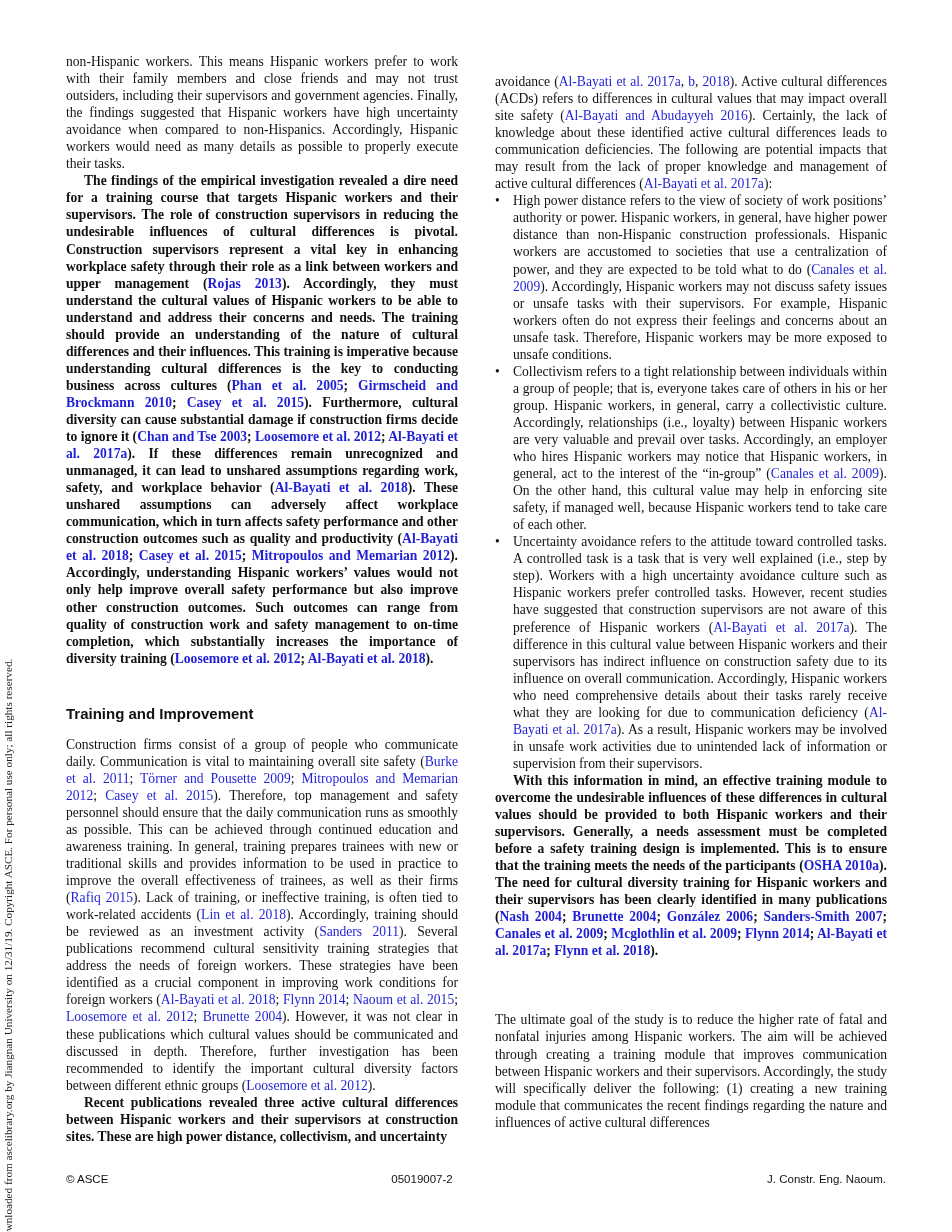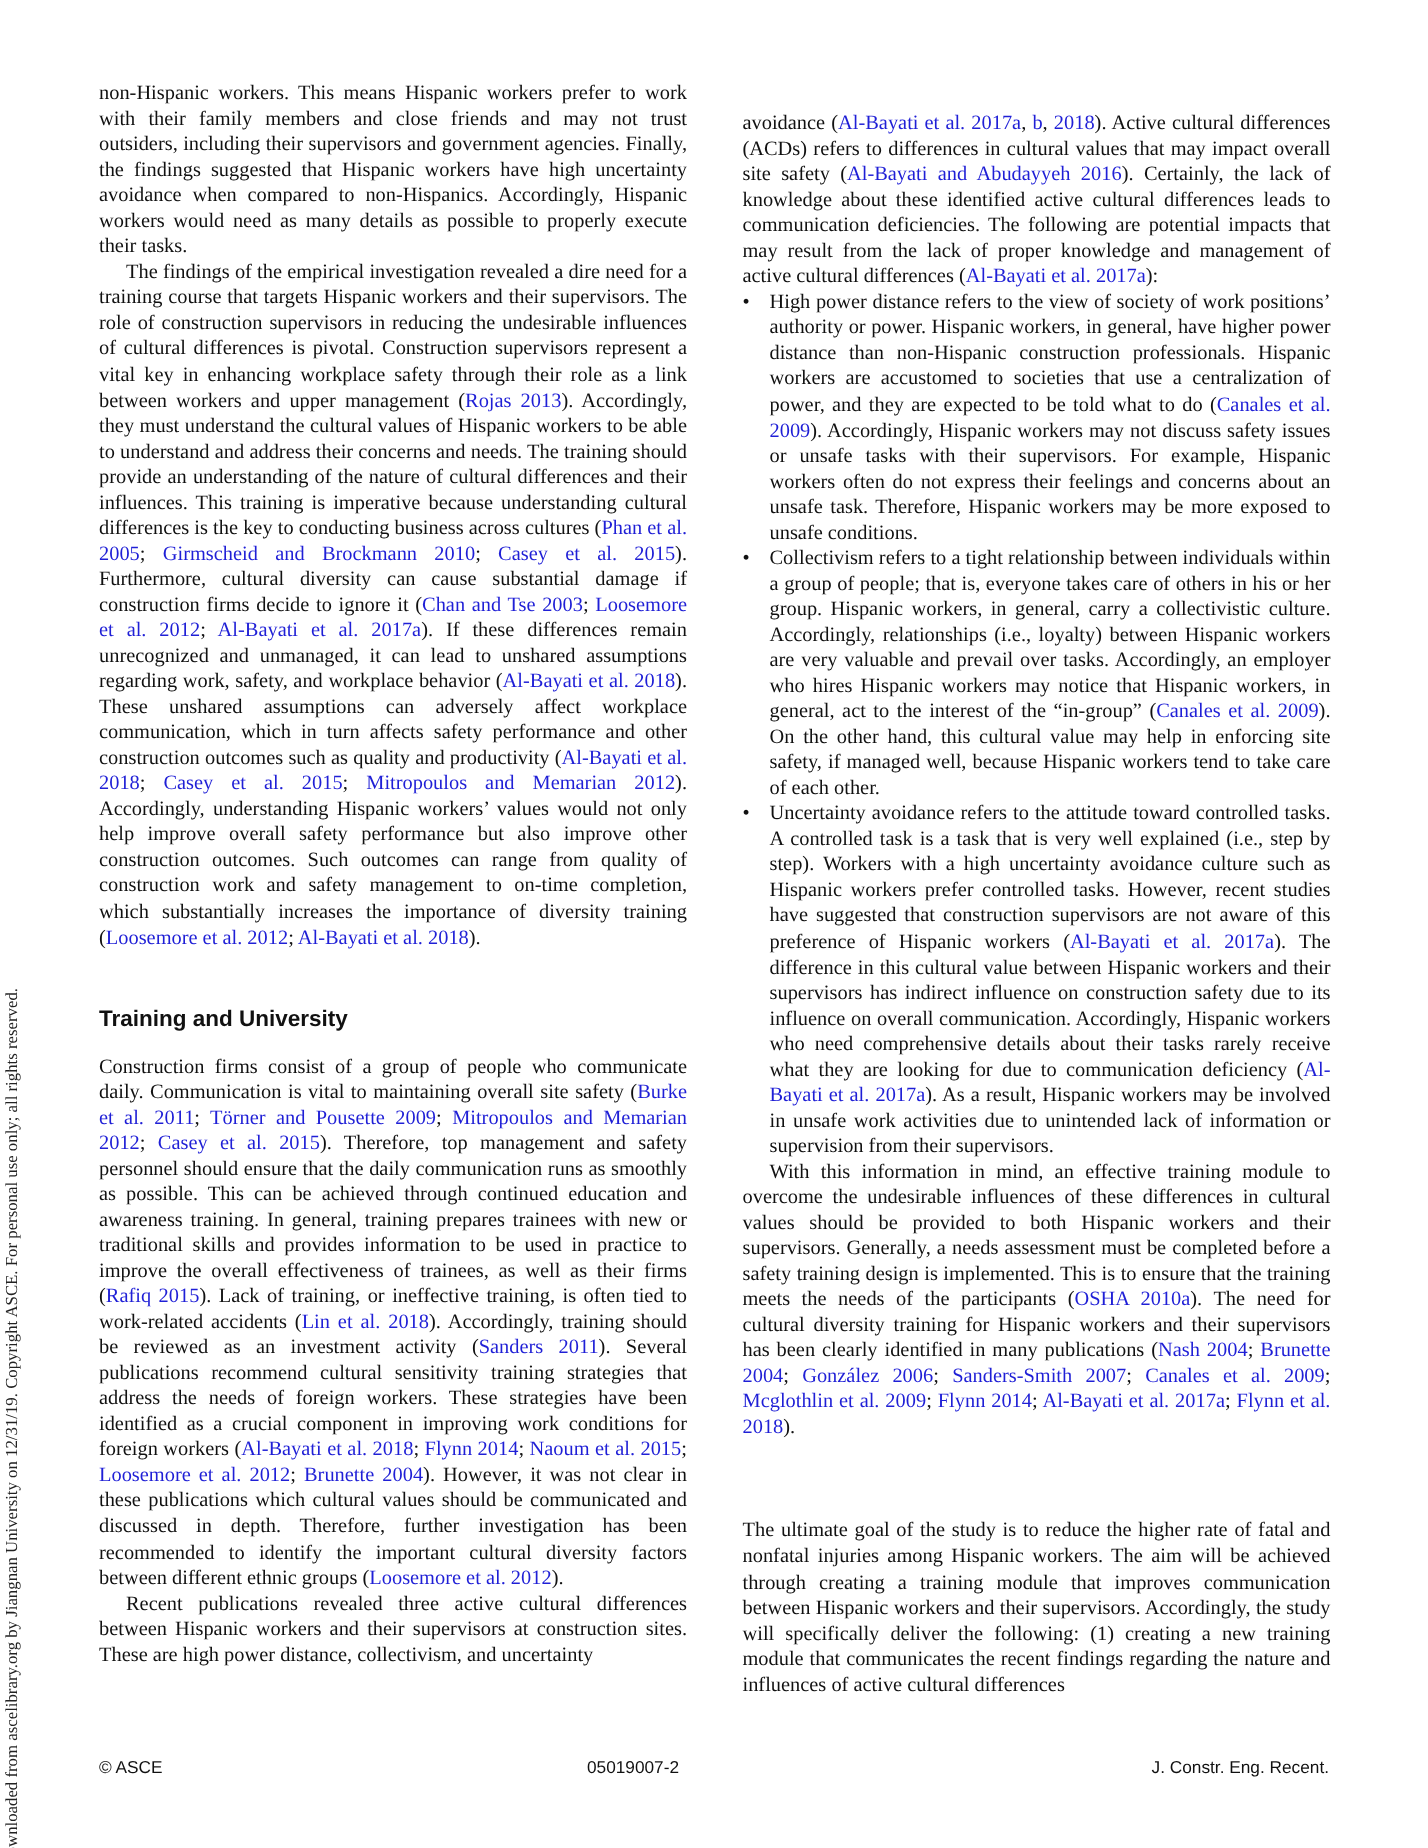--- a/index.html
+++ b/index.html
@@ -3,21 +3,21 @@
 <meta charset="utf-8">
 <style>
   html, body { margin: 0; padding: 0; background: #ffffff; }
   body { width: 952px; height: 1232px; position: relative; overflow: hidden;
          font-family: "Liberation Serif", serif; color: #111; }
   .col { position: absolute; top: 53px; width: 392px; font-size: 13.6px; line-height: 17.05px;
          text-align: justify; hyphens: none; }
   .col-left { left: 66px; }
   .col-right { left: 495px; margin-top: 20px; }
   .col p { margin: 0; }
-  .col p.indent { text-indent: 18px; }
+  .col p.indent { text-indent: 18px; font-weight: bold; }
   a.cite { color: #1f1fd6; text-decoration: none; }
   .heading { font-family: "Liberation Sans", sans-serif; font-weight: bold; font-size: 15px;
              margin: 0; text-align: left; }
   .bullets { list-style: none; margin: 0; padding: 0 0 0 18px; }
   .bullets li { position: relative; }
   .bullets li .bullet { position: absolute; left: -18px; top: 0; width: 18px; }
   .sidebar { position: absolute; left: 2px; top: 1245px; transform-origin: 0 0;
              transform: rotate(-90deg); white-space: nowrap; font-size: 11.2px; color: #222;
              font-family: "Liberation Serif", serif; width: 960px; }
   .footer { position: absolute; top: 1173px; font-family: "Liberation Sans", sans-serif;
@@ -30,35 +30,35 @@
 </style>
 </head>
 <body>
 
 <div class="sidebar">Downloaded from ascelibrary.org by Jiangnan University on 12/31/19. Copyright ASCE. For personal use only; all rights reserved.</div>
 
 <div class="col col-left">
   <p>non-Hispanic workers. This means Hispanic workers prefer to work with their family members and close friends and may not trust outsiders, including their supervisors and government agencies. Finally, the findings suggested that Hispanic workers have high uncertainty avoidance when compared to non-Hispanics. Accordingly, Hispanic workers would need as many details as possible to properly execute their tasks.</p>
   <p class="indent">The findings of the empirical investigation revealed a dire need for a training course that targets Hispanic workers and their supervisors. The role of construction supervisors in reducing the undesirable influences of cultural differences is pivotal. Construction supervisors represent a vital key in enhancing workplace safety through their role as a link between workers and upper management (<a class="cite" href="#" style="color: rgb(31, 31, 214);">Rojas 2013</a>). Accordingly, they must understand the cultural values of Hispanic workers to be able to understand and address their concerns and needs. The training should provide an understanding of the nature of cultural differences and their influences. This training is imperative because understanding cultural differences is the key to conducting business across cultures (<a class="cite" href="#" style="color: rgb(31, 31, 214);">Phan et al. 2005</a>; <a class="cite" href="#" style="color: rgb(31, 31, 214);">Girmscheid and Brockmann 2010</a>; <a class="cite" href="#" style="color: rgb(31, 31, 214);">Casey et al. 2015</a>). Furthermore, cultural diversity can cause substantial damage if construction firms decide to ignore it (<a class="cite" href="#" style="color: rgb(31, 31, 214);">Chan and Tse 2003</a>; <a class="cite" href="#" style="color: rgb(31, 31, 214);">Loosemore et al. 2012</a>; <a class="cite" href="#" style="color: rgb(31, 31, 214);">Al-Bayati et al. 2017a</a>). If these differences remain unrecognized and unmanaged, it can lead to unshared assumptions regarding work, safety, and workplace behavior (<a class="cite" href="#" style="color: rgb(31, 31, 214);">Al-Bayati et al. 2018</a>). These unshared assumptions can adversely affect workplace communication, which in turn affects safety performance and other construction outcomes such as quality and productivity (<a class="cite" href="#" style="color: rgb(31, 31, 214);">Al-Bayati et al. 2018</a>; <a class="cite" href="#" style="color: rgb(31, 31, 214);">Casey et al. 2015</a>; <a class="cite" href="#" style="color: rgb(31, 31, 214);">Mitropoulos and Memarian 2012</a>). Accordingly, understanding Hispanic workers’ values would not only help improve overall safety performance but also improve other construction outcomes. Such outcomes can range from quality of construction work and safety management to on-time completion, which substantially increases the importance of diversity training (<a class="cite" href="#" style="color: rgb(31, 31, 214);">Loosemore et al. 2012</a>; <a class="cite" href="#" style="color: rgb(31, 31, 214);">Al-Bayati et al. 2018</a>).</p>
   <div style="height:38px"></div>
-  <h2 class="heading">Training and University</h2>
+  <h2 class="heading">Training and Improvement</h2>
   <div style="height:14px"></div>
   <p>Construction firms consist of a group of people who communicate daily. Communication is vital to maintaining overall site safety (<a class="cite" href="#" style="color: rgb(31, 31, 214);">Burke et al. 2011</a>; <a class="cite" href="#" style="color: rgb(31, 31, 214);">Törner and Pousette 2009</a>; <a class="cite" href="#" style="color: rgb(31, 31, 214);">Mitropoulos and Memarian 2012</a>; <a class="cite" href="#" style="color: rgb(31, 31, 214);">Casey et al. 2015</a>). Therefore, top management and safety personnel should ensure that the daily communication runs as smoothly as possible. This can be achieved through continued education and awareness training. In general, training prepares trainees with new or traditional skills and provides information to be used in practice to improve the overall effectiveness of trainees, as well as their firms (<a class="cite" href="#" style="color: rgb(31, 31, 214);">Rafiq 2015</a>). Lack of training, or ineffective training, is often tied to work-related accidents (<a class="cite" href="#" style="color: rgb(31, 31, 214);">Lin et al. 2018</a>). Accordingly, training should be reviewed as an investment activity (<a class="cite" href="#" style="color: rgb(31, 31, 214);">Sanders 2011</a>). Several publications recommend cultural sensitivity training strategies that address the needs of foreign workers. These strategies have been identified as a crucial component in improving work conditions for foreign workers (<a class="cite" href="#" style="color: rgb(31, 31, 214);">Al-Bayati et al. 2018</a>; <a class="cite" href="#" style="color: rgb(31, 31, 214);">Flynn 2014</a>; <a class="cite" href="#" style="color: rgb(31, 31, 214);">Naoum et al. 2015</a>; <a class="cite" href="#" style="color: rgb(31, 31, 214);">Loosemore et al. 2012</a>; <a class="cite" href="#" style="color: rgb(31, 31, 214);">Brunette 2004</a>). However, it was not clear in these publications which cultural values should be communicated and discussed in depth. Therefore, further investigation has been recommended to identify the important cultural diversity factors between different ethnic groups (<a class="cite" href="#" style="color: rgb(31, 31, 214);">Loosemore et al. 2012</a>).</p>
   <p class="indent">Recent publications revealed three active cultural differences between Hispanic workers and their supervisors at construction sites. These are high power distance, collectivism, and uncertainty</p>
 </div>
 
 <div class="col col-right">
   <p>avoidance (<a class="cite" href="#" style="color: rgb(31, 31, 214);">Al-Bayati et al. 2017a</a>, <a class="cite" href="#" style="color: rgb(31, 31, 214);">b</a>, <a class="cite" href="#" style="color: rgb(31, 31, 214);">2018</a>). Active cultural differences (ACDs) refers to differences in cultural values that may impact overall site safety (<a class="cite" href="#" style="color: rgb(31, 31, 214);">Al-Bayati and Abudayyeh 2016</a>). Certainly, the lack of knowledge about these identified active cultural differences leads to communication deficiencies. The following are potential impacts that may result from the lack of proper knowledge and management of active cultural differences (<a class="cite" href="#" style="color: rgb(31, 31, 214);">Al-Bayati et al. 2017a</a>):</p>
   <ul class="bullets">
     <li><span class="bullet">•</span><span>High power distance refers to the view of society of work positions’ authority or power. Hispanic workers, in general, have higher power distance than non-Hispanic construction professionals. Hispanic workers are accustomed to societies that use a centralization of power, and they are expected to be told what to do (<a class="cite" href="#" style="color: rgb(31, 31, 214);">Canales et al. 2009</a>). Accordingly, Hispanic workers may not discuss safety issues or unsafe tasks with their supervisors. For example, Hispanic workers often do not express their feelings and concerns about an unsafe task. Therefore, Hispanic workers may be more exposed to unsafe conditions.</span></li>
     <li><span class="bullet">•</span><span>Collectivism refers to a tight relationship between individuals within a group of people; that is, everyone takes care of others in his or her group. Hispanic workers, in general, carry a collectivistic culture. Accordingly, relationships (i.e., loyalty) between Hispanic workers are very valuable and prevail over tasks. Accordingly, an employer who hires Hispanic workers may notice that Hispanic workers, in general, act to the interest of the “in-group” (<a class="cite" href="#" style="color: rgb(31, 31, 214);">Canales et al. 2009</a>). On the other hand, this cultural value may help in enforcing site safety, if managed well, because Hispanic workers tend to take care of each other.</span></li>
     <li><span class="bullet">•</span><span>Uncertainty avoidance refers to the attitude toward controlled tasks. A controlled task is a task that is very well explained (i.e., step by step). Workers with a high uncertainty avoidance culture such as Hispanic workers prefer controlled tasks. However, recent studies have suggested that construction supervisors are not aware of this preference of Hispanic workers (<a class="cite" href="#" style="color: rgb(31, 31, 214);">Al-Bayati et al. 2017a</a>). The difference in this cultural value between Hispanic workers and their supervisors has indirect influence on construction safety due to its influence on overall communication. Accordingly, Hispanic workers who need comprehensive details about their tasks rarely receive what they are looking for due to communication deficiency (<a class="cite" href="#" style="color: rgb(31, 31, 214);">Al-Bayati et al. 2017a</a>). As a result, Hispanic workers may be involved in unsafe work activities due to unintended lack of information or supervision from their supervisors.</span></li>
   </ul>
   <p class="indent">With this information in mind, an effective training module to overcome the undesirable influences of these differences in cultural values should be provided to both Hispanic workers and their supervisors. Generally, a needs assessment must be completed before a safety training design is implemented. This is to ensure that the training meets the needs of the participants (<a class="cite" href="#" style="color: rgb(31, 31, 214);">OSHA 2010a</a>). The need for cultural diversity training for Hispanic workers and their supervisors has been clearly identified in many publications (<a class="cite" href="#" style="color: rgb(31, 31, 214);">Nash 2004</a>; <a class="cite" href="#" style="color: rgb(31, 31, 214);">Brunette 2004</a>; <a class="cite" href="#" style="color: rgb(31, 31, 214);">González 2006</a>; <a class="cite" href="#" style="color: rgb(31, 31, 214);">Sanders-Smith 2007</a>; <a class="cite" href="#" style="color: rgb(31, 31, 214);">Canales et al. 2009</a>; <a class="cite" href="#" style="color: rgb(31, 31, 214);">Mcglothlin et al. 2009</a>; <a class="cite" href="#" style="color: rgb(31, 31, 214);">Flynn 2014</a>; <a class="cite" href="#" style="color: rgb(31, 31, 214);">Al-Bayati et al. 2017a</a>; <a class="cite" href="#" style="color: rgb(31, 31, 214);">Flynn et al. 2018</a>).</p>
   <div style="height:38px"></div>
   <div style="height:14px"></div>
   <p>The ultimate goal of the study is to reduce the higher rate of fatal and nonfatal injuries among Hispanic workers. The aim will be achieved through creating a training module that improves communication between Hispanic workers and their supervisors. Accordingly, the study will specifically deliver the following: (1) creating a new training module that communicates the recent findings regarding the nature and influences of active cultural differences</p>
 </div>
 
 <div class="footer footer-left">© ASCE</div>
 <div class="footer footer-center">05019007-2</div>
-<div class="footer footer-right">J. Constr. Eng. Recent.</div>
+<div class="footer footer-right">J. Constr. Eng. Naoum.</div>
 <div class="citation-line">J. Constr. Eng. Manage., 2019, 145(6): 05019007</div>
 
 </body></html>

